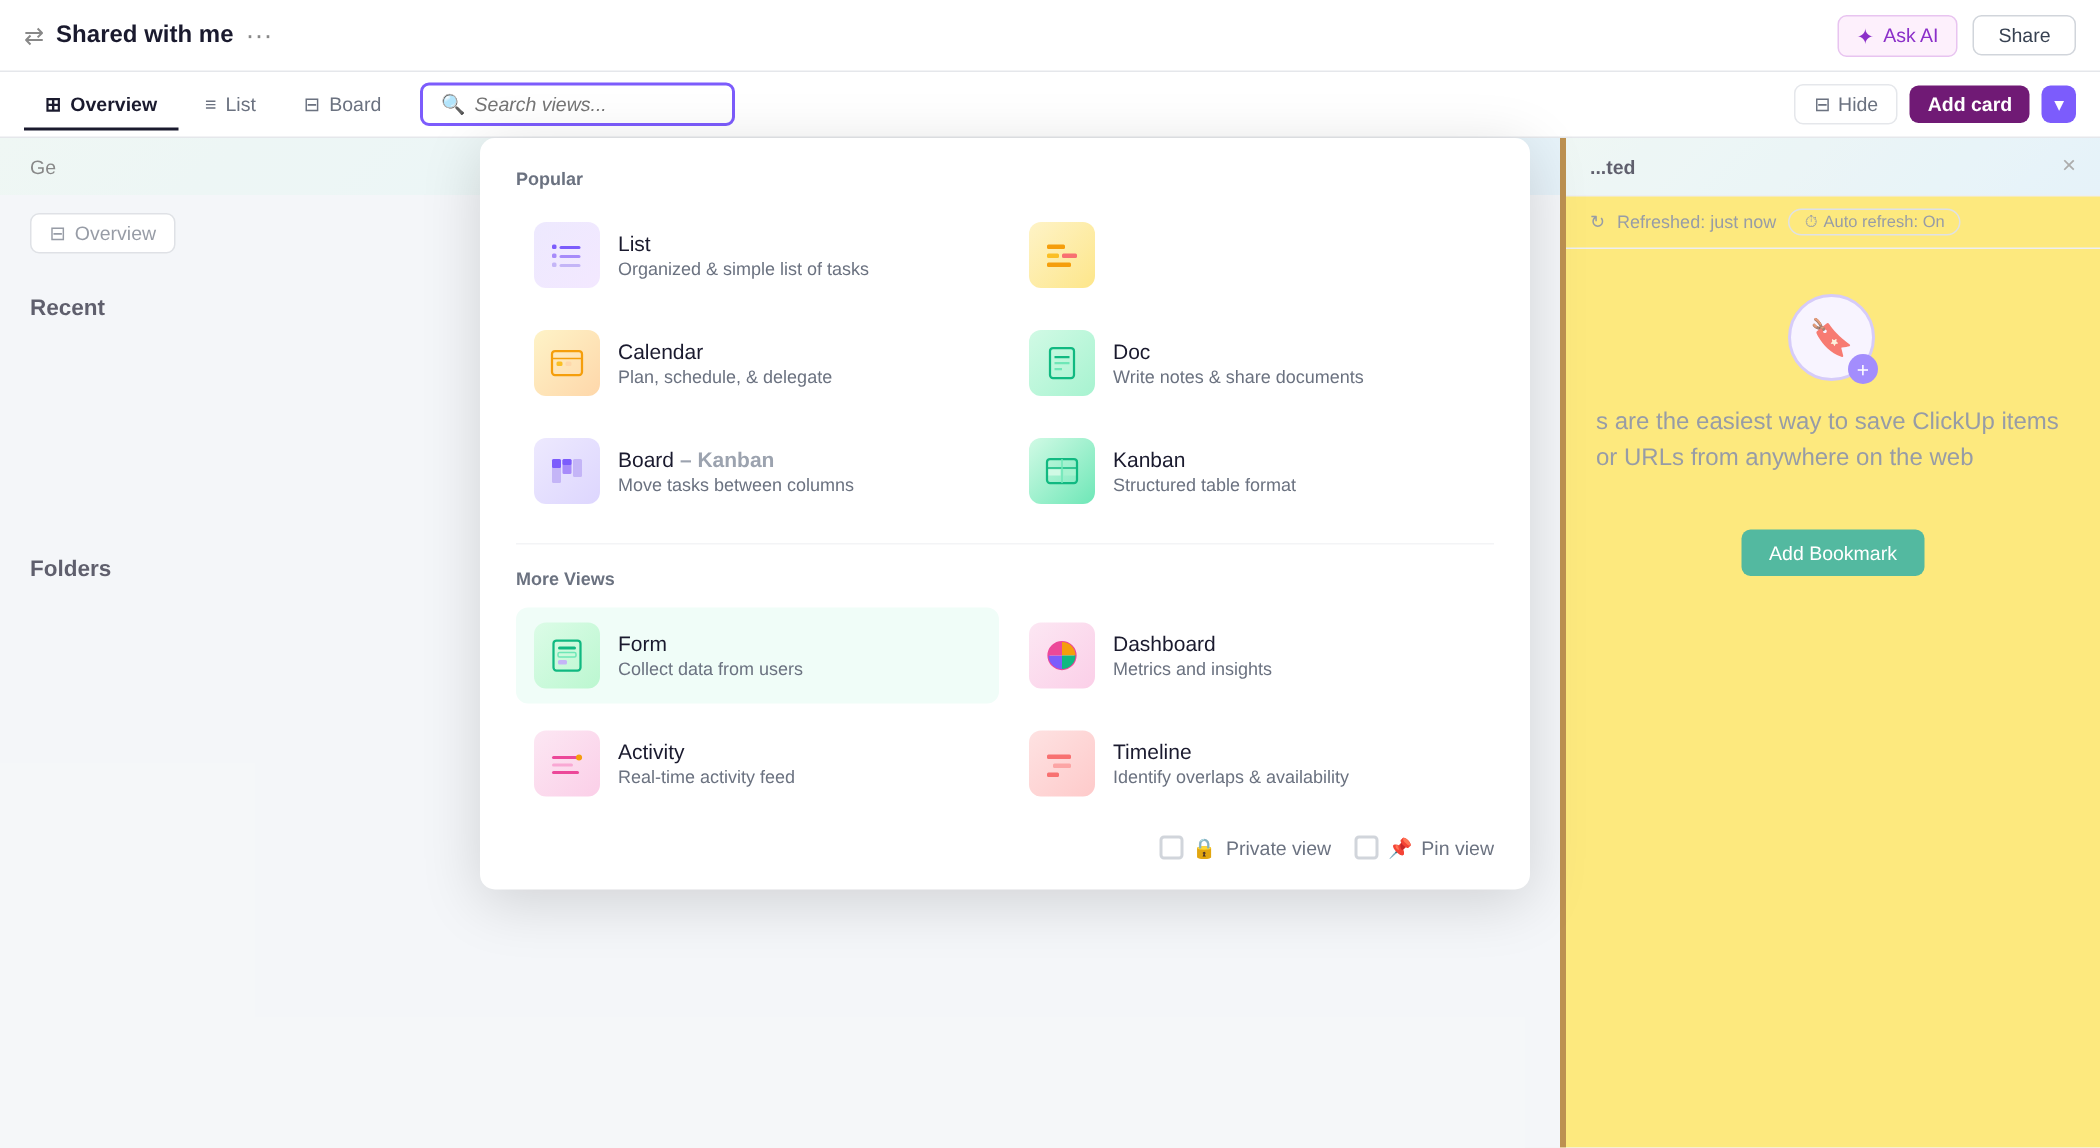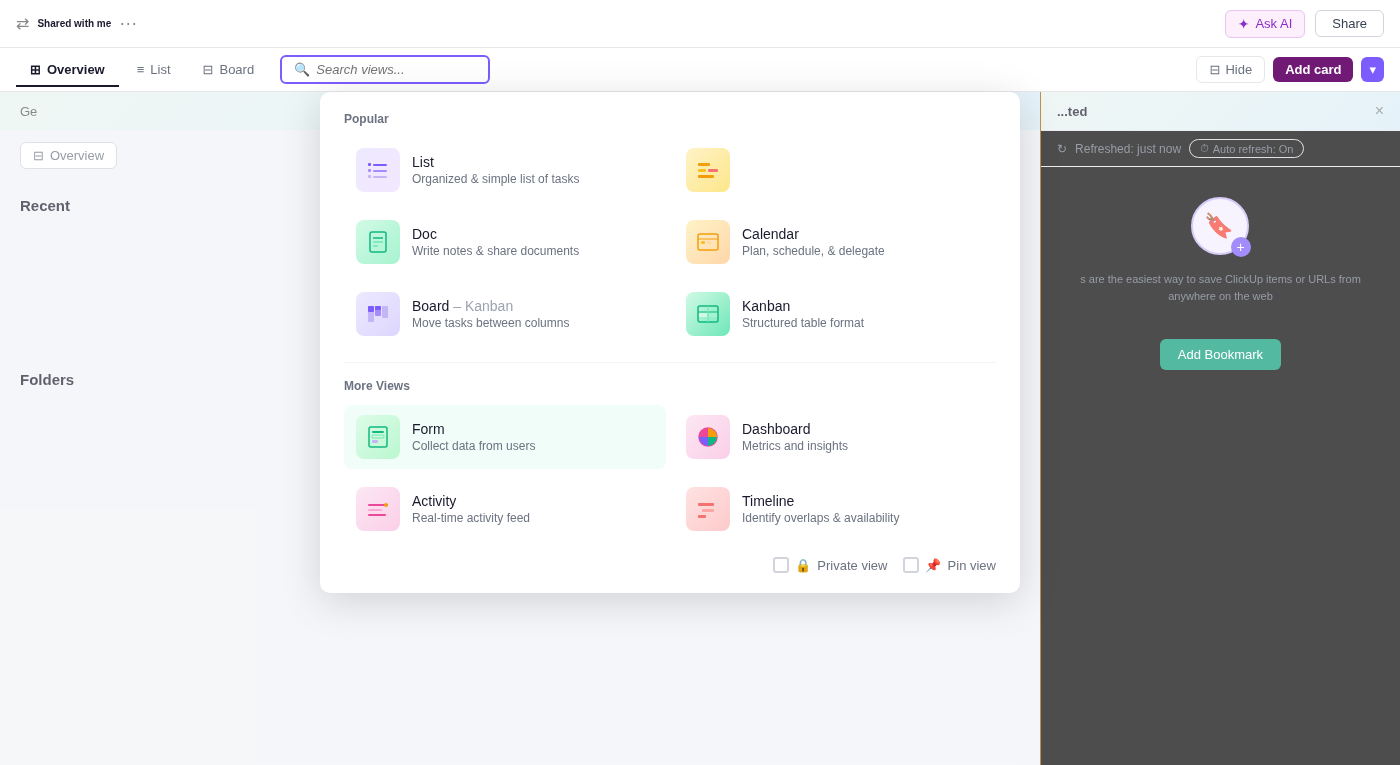--- a/index.html
+++ b/index.html
@@ -5,21 +5,21 @@
     * { box-sizing: border-box; margin: 0; padding: 0; }
     body { font-family: -apple-system, BlinkMacSystemFont, 'Segoe UI', sans-serif; background: #f0f3f6; overflow: hidden; }
 
     
     .topbar {
       display: flex; align-items: center; justify-content: space-between;
       background: #fff; padding: 0 16px; height: 48px;
       border-bottom: 1px solid #e5e7eb;
     }
     .topbar-left { display: flex; align-items: center; gap: 8px; }
-    .topbar-title { font-size: 10px; font-weight: 600; color: #1a1a2e; }
+    .topbar-title { font-size: 16px; font-weight: 600; color: #1a1a2e; }
     .topbar-dots { color: #888; font-size: 18px; cursor: pointer; }
     .topbar-right { display: flex; align-items: center; gap: 10px; }
     .ask-ai-btn {
       display: flex; align-items: center; gap: 6px;
       background: #fdf0fc; border: 1px solid #e8c4f0; border-radius: 6px;
       padding: 5px 12px; font-size: 13px; color: #8b2fc9; cursor: pointer;
     }
     .share-btn {
       background: #fff; border: 1px solid #d1d5db; border-radius: 6px;
       padding: 5px 16px; font-size: 13px; color: #374151; cursor: pointer;
@@ -88,21 +88,21 @@
     .section { padding: 16px 20px; }
     .section-title { font-size: 15px; font-weight: 600; color: #1a1a2e; margin-bottom: 12px; }
     .recent-empty { display: flex; flex-direction: column; align-items: center; gap: 8px; padding: 20px; }
     .recent-icon { width: 50px; height: 50px; background: #e5e7eb; border-radius: 50%; display: flex; align-items: center; justify-content: center; position: relative; }
     .recent-text { font-size: 13px; color: #6b7280; }
 
     .folders-title { font-size: 15px; font-weight: 600; color: #1a1a2e; padding: 16px 20px 0; }
 
     
     .right-panel {
-      width: 360px; background: #000000; border-left: 1px solid #a16207;
+      width: 360px; background: #fde047; border-left: 4px solid #a16207;
       overflow-y: auto;
     }
     .right-panel-header {
       display: flex; align-items: center; justify-content: space-between;
       padding: 10px 16px; border-bottom: 1px solid #e5e7eb;
       background: linear-gradient(135deg, #e8f4f0 0%, #dbedf7 100%);
     }
     .right-panel-title { font-size: 13px; font-weight: 600; color: #1a1a2e; }
     .close-icon { cursor: pointer; color: #888; font-size: 16px; }
     .refresh-info { display: flex; align-items: center; gap: 8px; padding: 8px 16px; font-size: 12px; color: #6b7280; border-bottom: 1px solid #e5e7eb; }
@@ -118,21 +118,21 @@
     .bookmark-circle {
       width: 58px; height: 58px; border-radius: 50%;
       border: 2px solid #c4b5f7; background: #f5f0ff;
       display: flex; align-items: center; justify-content: center;
     }
     .bookmark-plus {
       position: absolute; bottom: 0; right: 0; width: 20px; height: 20px;
       background: #7c5cfc; border-radius: 50%; color: #fff;
       display: flex; align-items: center; justify-content: center; font-size: 14px;
     }
-    .bookmark-desc { font-size: 11px; color: #6b7280; text-align: center; line-height: 1.5; }
+    .bookmark-desc { font-size: 16px; color: #6b7280; line-height: 1.5; }
     .add-bookmark-btn {
       background: #0a9b77; color: #fff; border: none; border-radius: 6px;
       padding: 8px 18px; font-size: 13px; cursor: pointer; font-weight: 500; margin-top: 21px;
     }
 
     
     .overlay {
       position: absolute; top: 0; left: 0; right: 0; bottom: 0;
       background: rgba(255,255,255,0.3); z-index: 10;
     }
@@ -160,21 +160,21 @@
       padding: 10px 12px; border-radius: 8px; cursor: pointer;
       transition: background 0.1s;
     }
     .view-item.highlighted { background: #f0fdf8; }
     .view-icon {
       width: 44px; height: 44px; border-radius: 8px; flex-shrink: 0;
       display: flex; align-items: center; justify-content: center; overflow: hidden;
     }
     .view-text-wrap { display: flex; flex-direction: column; }
     .view-name { font-size: 14px; font-weight: 500; color: #1a1a2e; }
-    .view-name .kanban-sub { color: #9ca3af; font-weight: 400; }
+    .view-name .kanban-sub { color: #9ca3af; font-weight: 700; }
     .view-desc { font-size: 12px; color: #6b7280; margin-top: 2px; }
 
     .divider { height: 1px; background: #f3f4f6; margin: 16px 24px 0; }
 
     
     .more-section { padding: 16px 24px 0; }
 
     
     .dropdown-footer {
       display: flex; align-items: center; justify-content: flex-end;
@@ -328,46 +328,46 @@
               <svg width="28" height="28" viewBox="0 0 28 28" fill="none">
                 <rect x="4" y="7" width="12" height="3" rx="1" fill="#f59e0b"></rect>
                 <rect x="4" y="13" width="8" height="3" rx="1" fill="#fbbf24"></rect>
                 <rect x="14" y="13" width="10" height="3" rx="1" fill="#f87171"></rect>
                 <rect x="4" y="19" width="16" height="3" rx="1" fill="#f59e0b"></rect>
               </svg>
             </div>
           </div>
 
           <div class="view-item">
+            <div class="view-icon icon-calendar">
+              <svg width="28" height="28" viewBox="0 0 28 28" fill="none">
+                <rect x="4" y="6" width="20" height="16" rx="2" fill="none" stroke="#f59e0b" stroke-width="1.5"></rect>
+                <line x1="4" y1="11" x2="24" y2="11" stroke="#f59e0b" stroke-width="1"></line>
+                <rect x="7" y="13" width="4" height="3" rx="1" fill="#fbbf24"></rect>
+                <rect x="13" y="13" width="4" height="3" rx="1" fill="#fed7aa"></rect>
+              </svg>
+            </div>
+            <div class="view-text-wrap">
+              <span class="view-name">Calendar</span>
+              <span class="view-desc">Plan, schedule, &amp; delegate</span>
+            </div>
+          </div>
+
+          <div class="view-item">
             <div class="view-icon icon-doc">
               <svg width="28" height="28" viewBox="0 0 28 28" fill="none">
                 <rect x="6" y="4" width="16" height="20" rx="2" fill="none" stroke="#10b981" stroke-width="1.5"></rect>
                 <line x1="9" y1="10" x2="19" y2="10" stroke="#10b981" stroke-width="1.5"></line>
                 <line x1="9" y1="14" x2="19" y2="14" stroke="#6ee7b7" stroke-width="1.5"></line>
                 <line x1="9" y1="18" x2="14" y2="18" stroke="#6ee7b7" stroke-width="1.5"></line>
               </svg>
             </div>
             <div class="view-text-wrap">
               <span class="view-name">Doc</span>
               <span class="view-desc">Write notes &amp; share documents</span>
-            </div>
-          </div>
-
-          <div class="view-item">
-            <div class="view-icon icon-calendar">
-              <svg width="28" height="28" viewBox="0 0 28 28" fill="none">
-                <rect x="4" y="6" width="20" height="16" rx="2" fill="none" stroke="#f59e0b" stroke-width="1.5"></rect>
-                <line x1="4" y1="11" x2="24" y2="11" stroke="#f59e0b" stroke-width="1"></line>
-                <rect x="7" y="13" width="4" height="3" rx="1" fill="#fbbf24"></rect>
-                <rect x="13" y="13" width="4" height="3" rx="1" fill="#fed7aa"></rect>
-              </svg>
-            </div>
-            <div class="view-text-wrap">
-              <span class="view-name">Calendar</span>
-              <span class="view-desc">Plan, schedule, &amp; delegate</span>
             </div>
           </div>
 
           <div class="view-item">
             <div class="view-icon icon-board">
               <svg width="28" height="28" viewBox="0 0 28 28" fill="none">
                 <rect x="4" y="6" width="6" height="16" rx="1" fill="#c4b5f7"></rect>
                 <rect x="4" y="6" width="6" height="6" rx="1" fill="#7c5cfc"></rect>
                 <rect x="11" y="6" width="6" height="10" rx="1" fill="#a78bfa"></rect>
                 <rect x="11" y="6" width="6" height="4" rx="1" fill="#7c5cfc"></rect>

